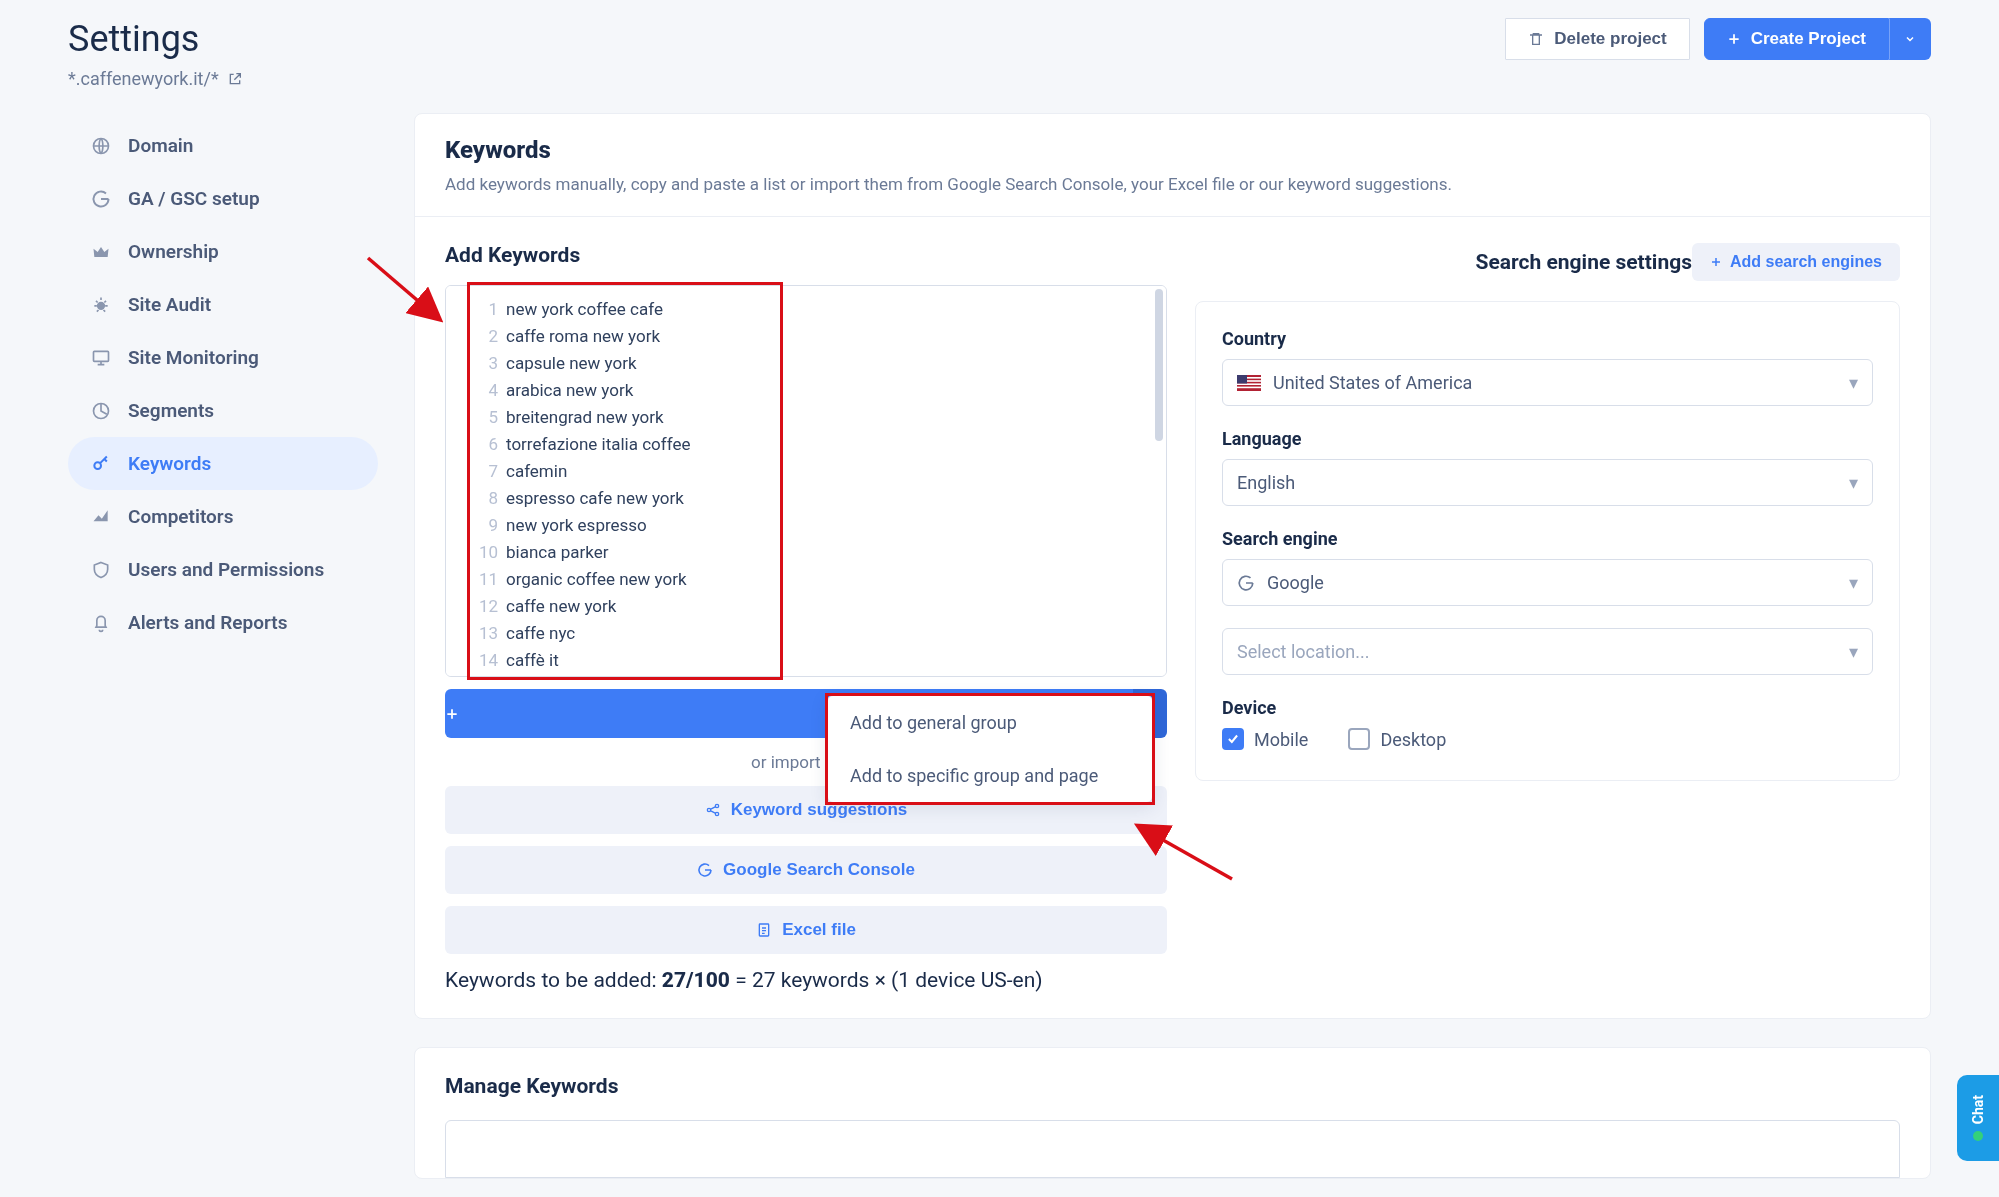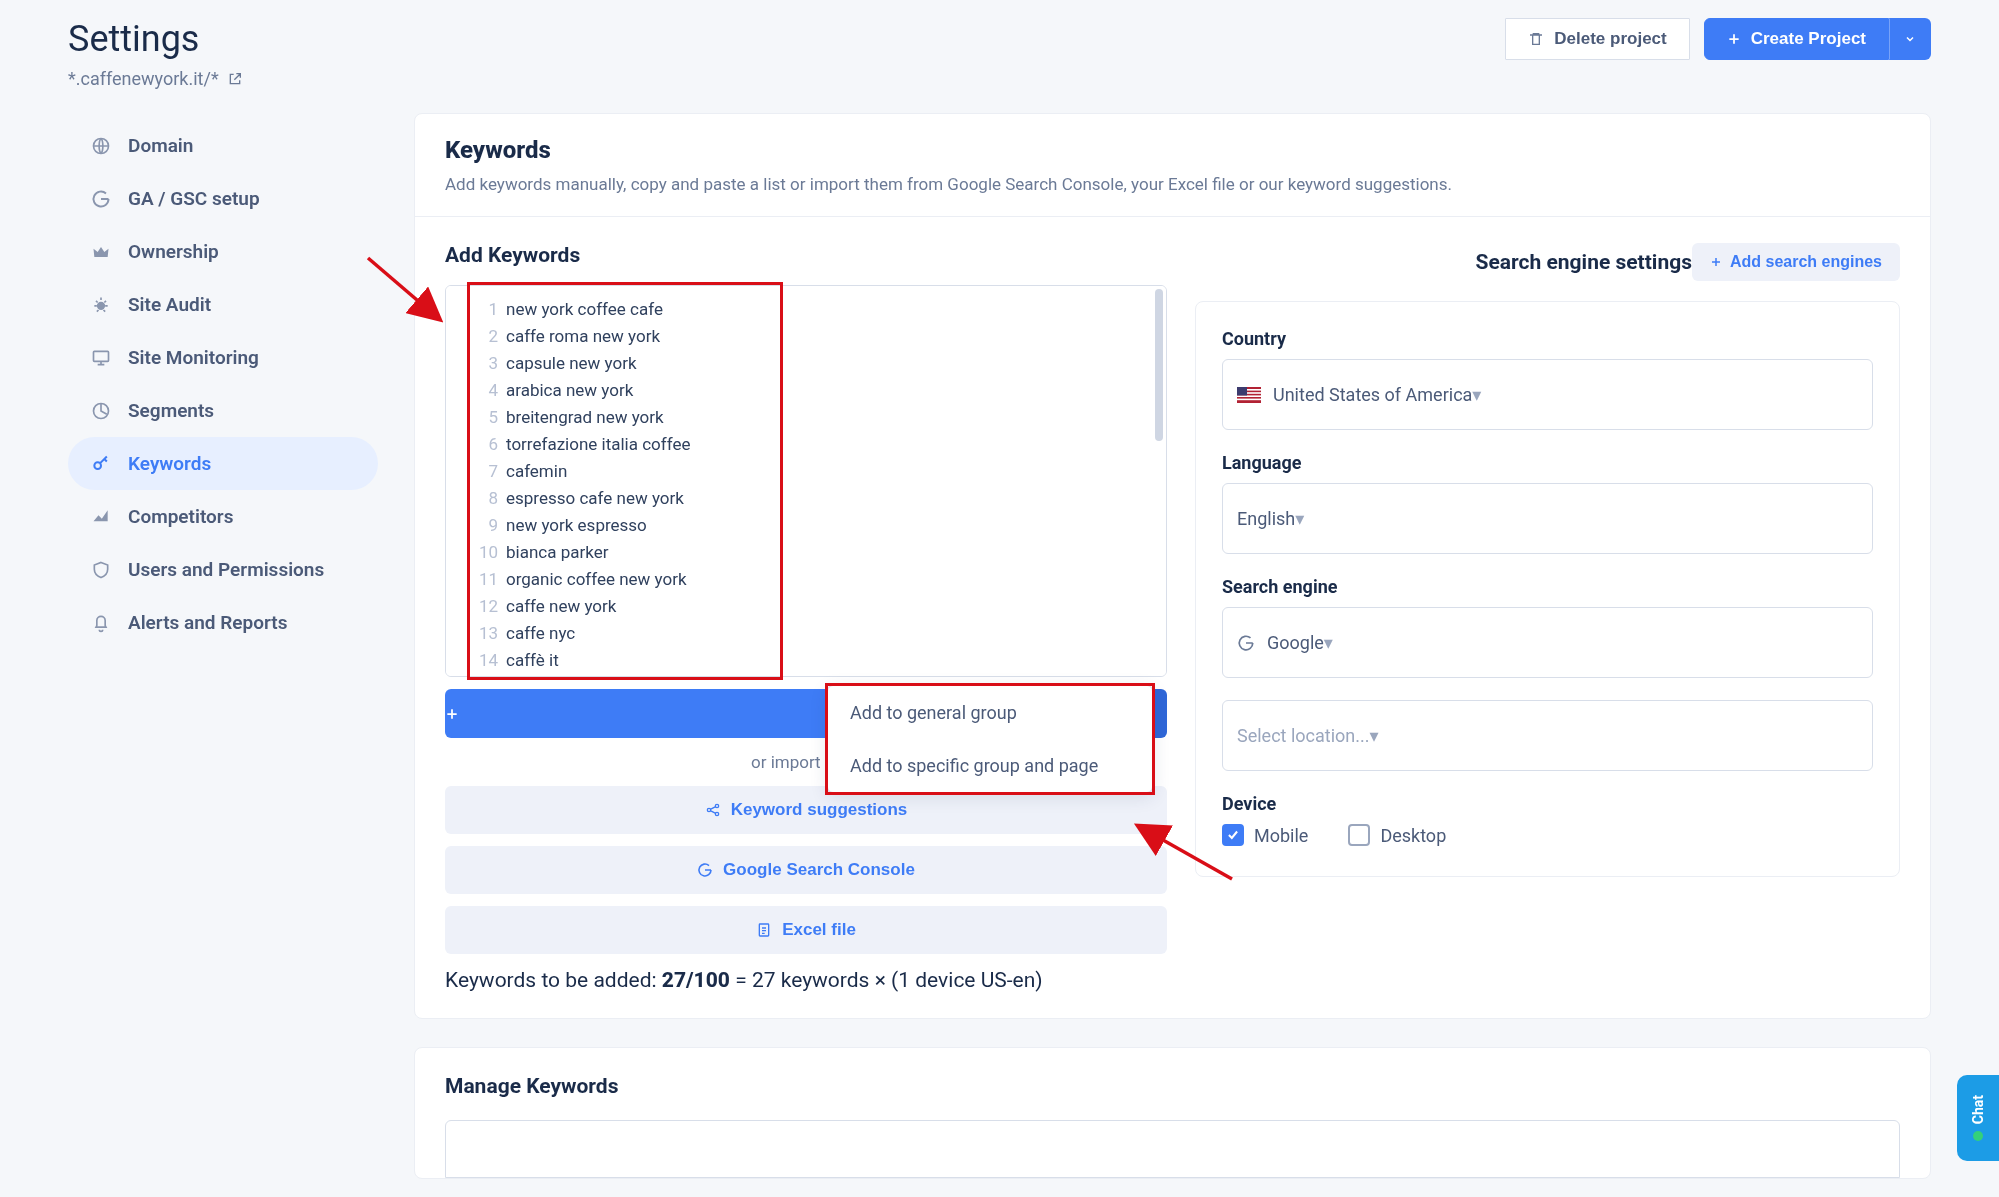--- a/index.html
+++ b/index.html
@@ -62,21 +62,21 @@
   .count-line b{font-weight:800;}
   
   .dd{position:absolute;background:#fff;border:1px solid var(--border);border-radius:6px;box-shadow:0 4px 18px rgba(30,50,90,.12);z-index:5;}
   .dd-item{padding:16px 22px;font-size:18px;color:var(--text-mid);cursor:pointer;white-space:nowrap;}
   
   .set-col{width:705px;flex:none;}
   .set-header{display:flex;align-items:center;justify-content:flex-end;margin-bottom:20px;}
   .pill-link{background:var(--import-bg);color:var(--primary);border:none;border-radius:6px;padding:10px 18px;font-size:16px;font-weight:600;display:inline-flex;align-items:center;gap:8px;cursor:pointer;}
   .set-panel{border:1px solid var(--border-soft);border-radius:8px;padding:26px 26px 30px 26px;}
   .fld-label{font-size:18px;font-weight:700;margin-bottom:10px;}
-  .sel{width:100%;border:1px solid var(--border);border-radius:6px;background:#fff;padding:24px 14px;display:flex;align-items:center;font-size:18px;color:var(--text-mid);cursor:pointer;margin-bottom:22px;}
+  .sel{width:100%;border:1px solid var(--border);border-radius:6px;background:#fff;padding:12px 14px;display:flex;align-items:center;justify-content:space-between;font-size:18px;color:var(--text-mid);cursor:pointer;margin-bottom:22px;}
   .sel .sel-left{display:flex;align-items:center;gap:12px;}
   .placeholder{color:#9aa6bd;}
   .chev{color:#9aa6bd;}
   .chk-row{display:flex;gap:40px;margin-top:6px;}
   .chk{display:flex;align-items:center;gap:10px;font-size:18px;color:var(--text-mid);cursor:pointer;}
   .chk-box{width:22px;height:22px;border:2px solid #9aa6bd;border-radius:4px;display:flex;align-items:center;justify-content:center;background:#fff;}
   .chk-box.checked{background:var(--primary);border-color:var(--primary);}
   
   .manage-card{margin-top:28px;background:var(--panel);border:1px solid var(--border-soft);border-radius:8px;padding:26px 30px 0 30px;}
   .manage-input{margin-top:22px;width:100%;height:58px;border:1px solid var(--border);border-radius:6px 6px 0 0;background:#fff;}
@@ -321,21 +321,21 @@
                     <path d="M9 9h6M9 13h6M9 17h4"></path>
                   </svg>
               </span>
               <span>Excel file</span>
             </button>
 
             <div class="count-line">
               <span>Keywords to be added: </span><b>27/100</b><span> = 27 keywords × (1 device US-en)</span>
             </div>
 
-            <div class="dd" style="left:382px;top:442px;width:326px;">
+            <div class="dd" style="left:382px;top:452px;width:326px;">
               <div class="dd-item">Add to general group</div>
               <div class="dd-item">Add to specific group and page</div>
               <div class="red-box" style="left:-3px;top:-3px;right:-3px;bottom:-3px;"></div>
             </div>
 
           </div>
 
           <div class="set-col">
             <div class="set-header">
               <div class="section-title" style="margin-bottom:0">Search engine settings</div>

